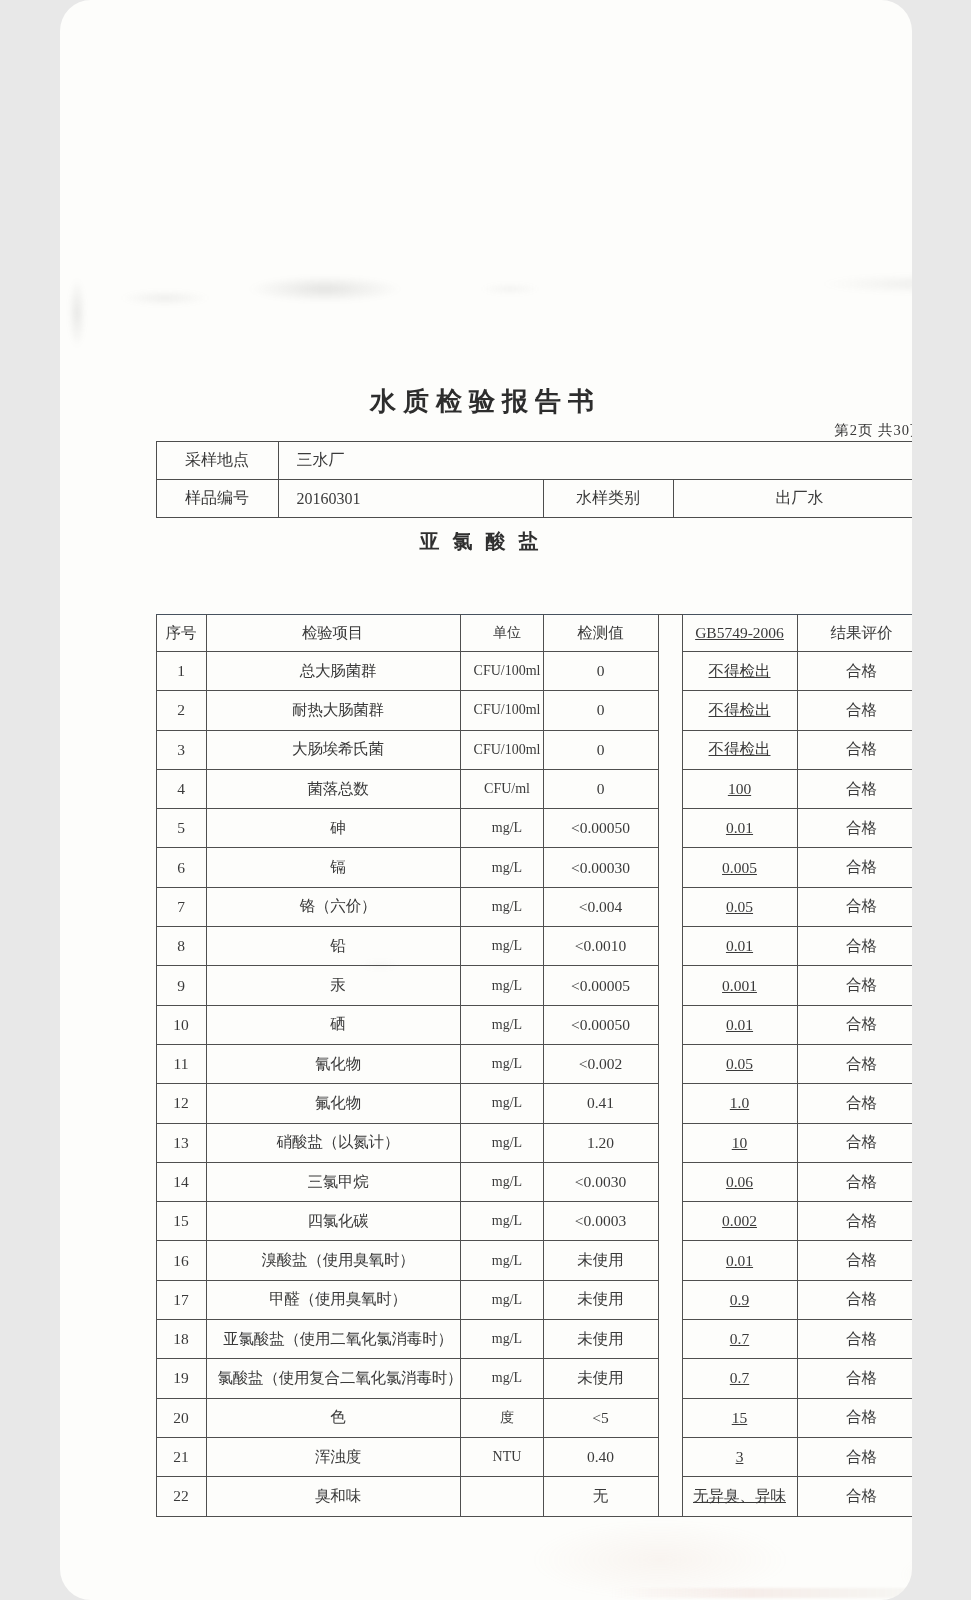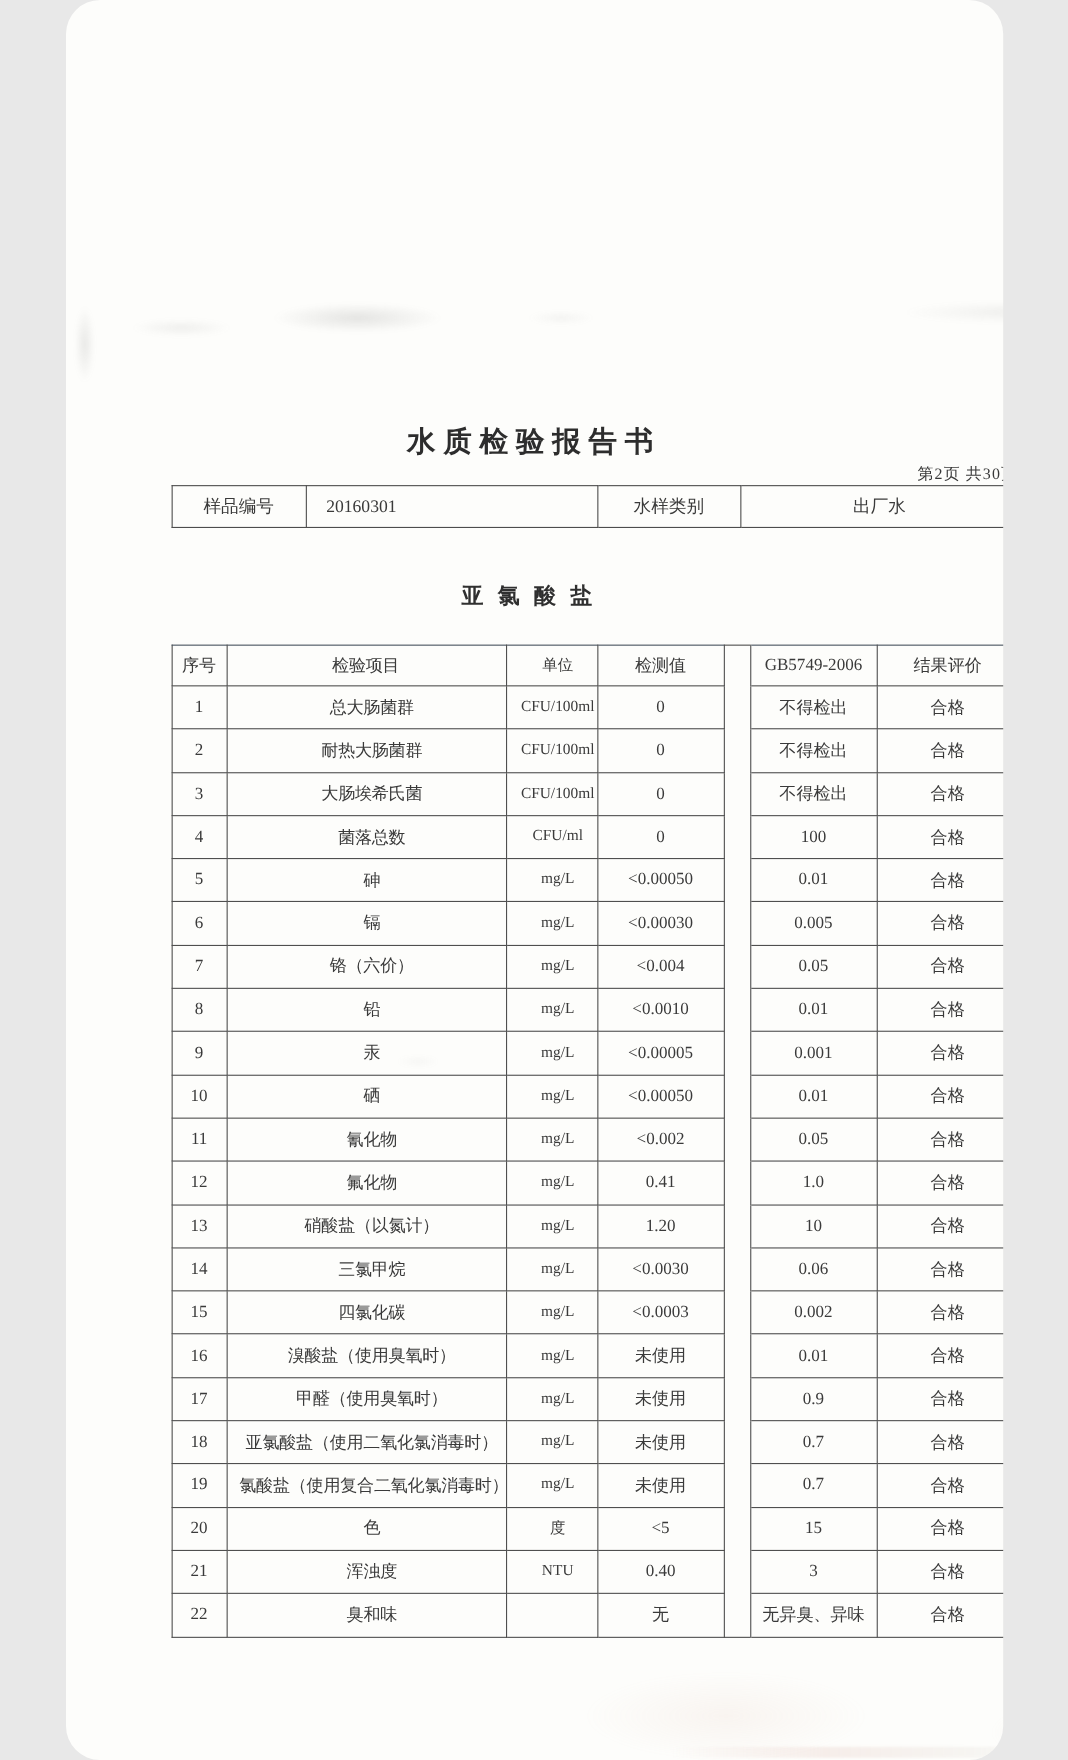--- a/index.html
+++ b/index.html
@@ -50,37 +50,37 @@
   .info-table td.val-left{text-align:left;padding-left:18px;}
 
   .section-title{
     position:absolute;left:0;top:528px;width:100%;
     text-align:center;
     font-size:20px;font-weight:bold;color:#2f2f2f;
     letter-spacing:13px;
   }
 
   .results-table{
-    position:absolute;left:96px;top:586px;width:770px;
+    position:absolute;left:96px;top:614px;width:770px;
     border:1px solid #4d4d4d;
   }
   .results-table th,.results-table td{
     border:1px solid #4f4f4f;
     text-align:center;
     font-weight:normal;
     overflow:hidden;white-space:nowrap;
   }
   .results-table thead th{height:34px;font-size:15.5px;border-top-color:#47525e;}
   .results-table tbody td{height:36.3px;font-size:15.5px;}
   .c-no{width:50px;}
   .c-item{width:254px;text-align:left;padding-left:11px;letter-spacing:-0.2px;}
   .c-unit{width:83px;font-size:14px !important;padding-left:12px;}
   .c-value{width:115px;}
   .c-gap{width:24px;border-top:none !important;border-bottom:none !important;}
-  .c-standard{width:115px;}
+  .c-standard{width:115px;text-decoration:underline;}
   .c-result{width:129px;}
   
   .results-table tbody tr:nth-child(7) td{border-top-color:#5d4a5e;}
   .results-table tbody tr:nth-child(13) td{border-top-color:#564a66;}
   .results-table tbody tr:nth-child(16) td{border-top-color:#5e4a4a;}
   .results-table tbody tr:nth-child(22) td{border-top-color:#7a5252;}
 </style>
 </head>
 <body>
 
@@ -101,20 +101,24 @@
   <div class="page-indicator">第2页 共30页</div>
 
   <table class="info-table">
     <colgroup>
       <col style="width:122px">
         <col style="width:265px">
         <col style="width:130px">
         <col style="width:253px">
     </colgroup>
     <tbody>
+      <tr>
+        <td>采样地点</td>
+        <td class="val-left" colspan="3">三水厂</td>
+      </tr>
       <tr>
         <td>样品编号</td>
         <td class="val-left">20160301</td>
         <td>水样类别</td>
         <td>出厂水</td>
       </tr>
     </tbody>
   </table>
 
   <div class="section-title">亚氯酸盐</div>

